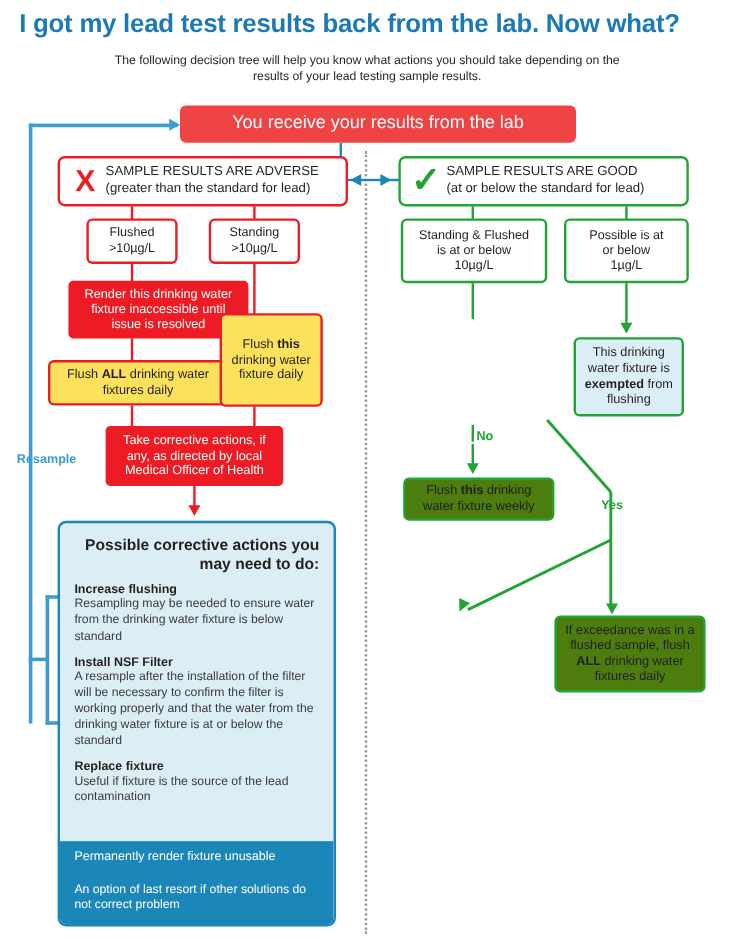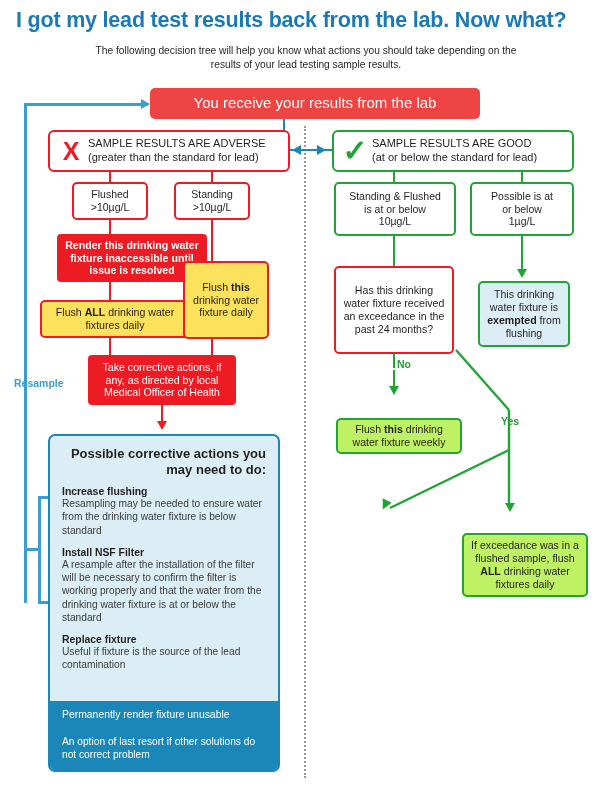--- a/index.html
+++ b/index.html
@@ -48,22 +48,22 @@
     font-size:10.5px;
   }
   .red-solid{
     background:#ed1c24;color:#ffffff;border-radius:4px;font-size:10.6px;
   }
   .yellow{
     background:#fbe15c;border:2px solid #ed1c24;border-radius:5px;
     font-size:10.6px;color:#231f20;
   }
   .yellow-green{
-    background:#bef264;border:2.2px solid #22a336;border-radius:5px;
-    font-size:10.6px;color:#231f20;margin-top:20px;
+    background:#4d7c0f;border:2.2px solid #22a336;border-radius:5px;
+    font-size:10.6px;color:#231f20;
   }
   .green-outline{
     background:#ffffff;border:2.4px solid #22a336;border-radius:6px;
   }
   .green-outline-thin{
     background:#ffffff;border:2px solid #22a336;border-radius:5px;
     font-size:10.5px;
   }
   .lightblue-green{
     background:#dceef5;border:2.2px solid #22a336;border-radius:5px;
@@ -166,21 +166,21 @@
   <div class="node red-outline-thin" style="left:72px;top:182px;width:76px;height:38px;">
     <span class="t">Flushed</span>
     <span class="t">&gt;10µg/L</span>
   </div>
   <div class="node red-outline-thin" style="left:174px;top:182px;width:76px;height:38px;">
     <span class="t">Standing</span>
     <span class="t">&gt;10µg/L</span>
   </div>
 
   <div class="ln v-red" style="left:109px;top:220px;height:15px;"></div>
-  <div class="node red-solid" style="left:57px;top:234px;width:150px;height:48px;padding:0 6px;font-weight:bold;">
+  <div class="node red-solid" style="left:57px;top:234px;width:150px;height:48px;padding:0 6px;">
     <span class="t">Render this drinking water fixture inaccessible until issue is resolved</span>
   </div>
   <div class="ln v-red" style="left:109px;top:282px;height:20px;"></div>
 
   <div class="node yellow" style="left:40px;top:300px;width:150px;height:38px;padding:0 6px;">
     <span class="t">
       <span>Flush </span><b>ALL</b><span> drinking water fixtures daily</span>
     </span>
   </div>
 
@@ -252,23 +252,20 @@
     <span class="t">is at or below</span>
     <span class="t">10µg/L</span>
   </div>
   <div class="node green-outline-thin" style="left:470px;top:182px;width:104px;height:54px;">
     <span class="t">Possible is at</span>
     <span class="t">or below</span>
     <span class="t">1µg/L</span>
   </div>
 
   <div class="ln v-green" style="left:393px;top:236px;height:30px;"></div>
-  <div class="node red-outline-q" style="left:334px;top:266px;width:120px;height:88px;padding:0 5px;">
-    <span class="t">Has this drinking water fixture received an exceedance in the past 24 months?</span>
-  </div>
 
   <div class="ln v-green" style="left:521px;top:236px;height:35px;"></div>
   <div class="arrow arr-down-green" style="left:517px;top:269px;"></div>
   <div class="node lightblue-green" style="left:478px;top:281px;width:92px;height:66px;padding:0 5px;">
     <span class="t">
       <span>This drinking water fixture is </span><b>exempted</b><span> from flushing</span>
     </span>
   </div>
 
   <div class="ln v-green" style="left:393px;top:354px;height:14px;"></div>

